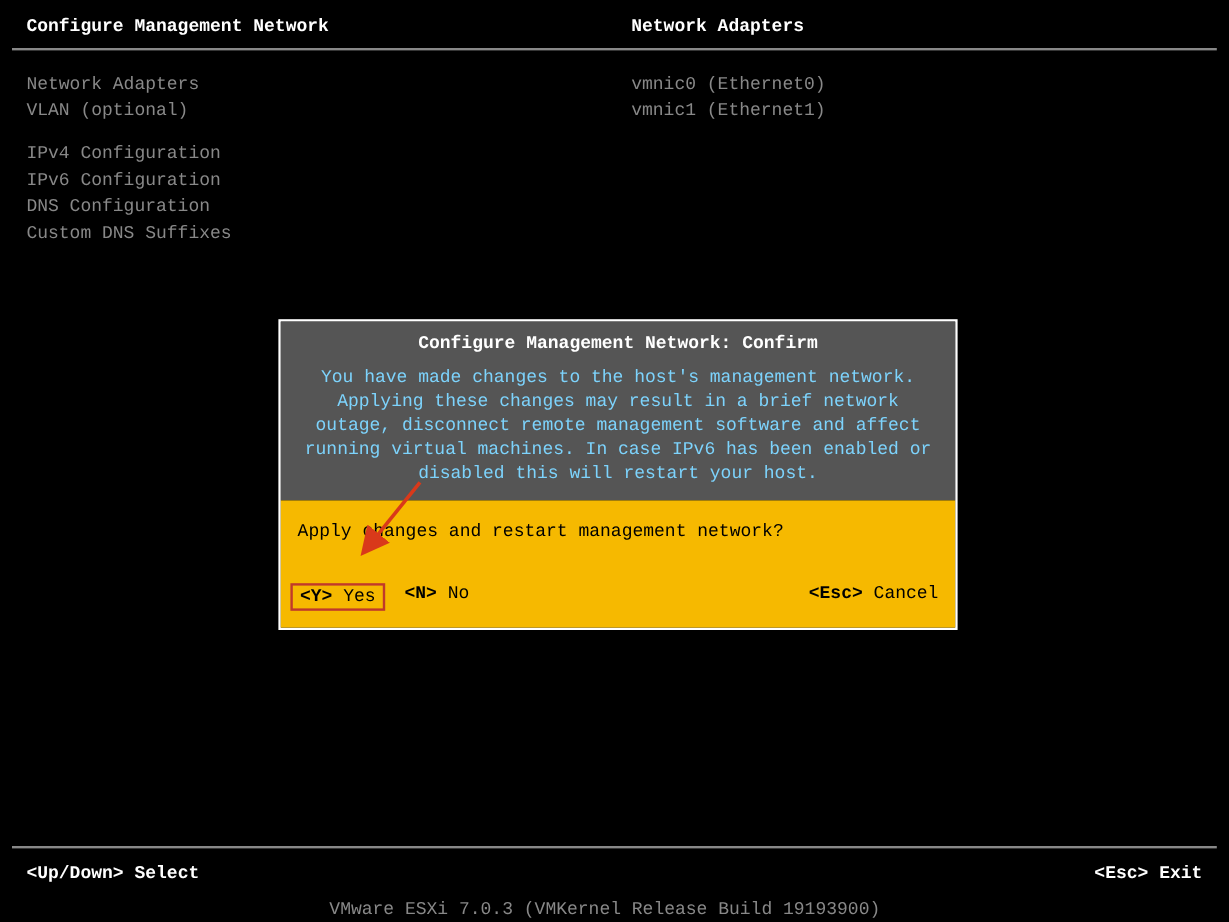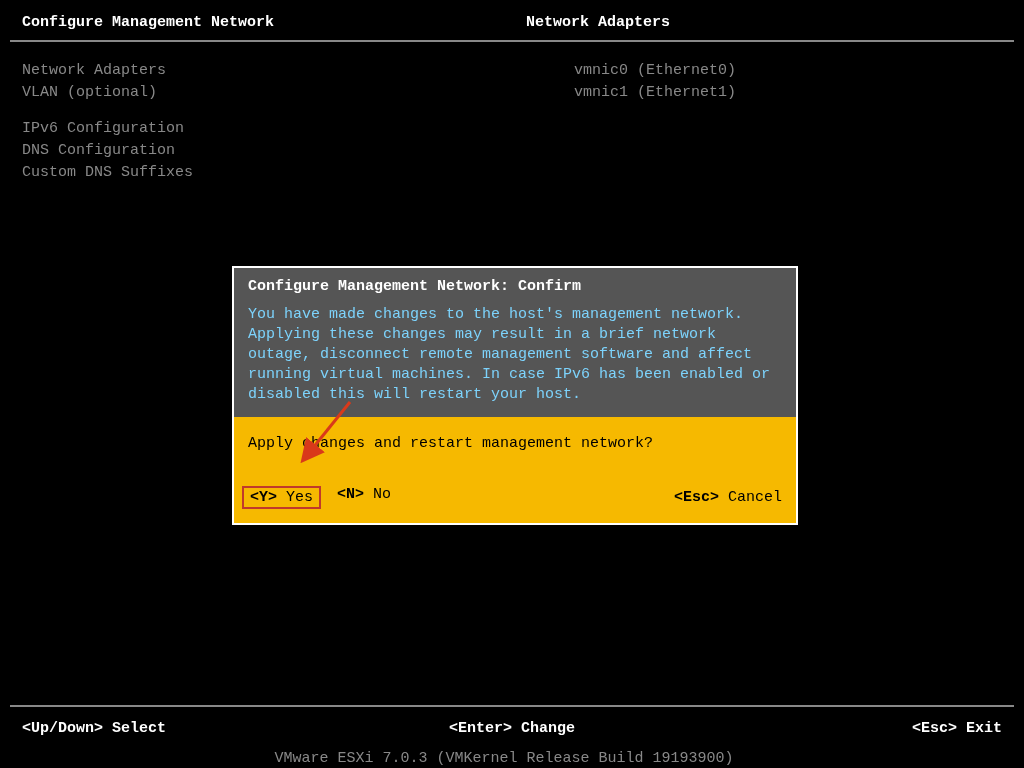--- a/index.html
+++ b/index.html
@@ -10,32 +10,32 @@
   
   .hdr-left  { position:absolute; left:22px;  top:14px; color:#fff; font-weight:bold; }
   .hdr-right { position:absolute; left:526px; top:14px; color:#fff; font-weight:bold; }
   .hr { position:absolute; left:10px; right:10px; top:40px; height:2px; background:#888; }
 
   
   .menu { position:absolute; left:22px; top:60px; line-height:22px; }
   .menu .spacer { height:14px; }
 
   
-  .rpanel { position:absolute; left:526px; top:60px; right:24px; line-height:22px;margin-left:48px; }
+  .rpanel { position:absolute; left:526px; top:60px; right:24px; line-height:22px; }
   .rpanel .gap { height:14px; }
 
   
   .dialog { position:absolute; left:232px; top:266px; width:566px;
             border:2px solid #fff; }
-  .dlg-top { background:#555; padding:10px 14px 12px 14px; }
+  .dlg-top { background:#555; padding:10px 14px 12px 14px;text-align:center; }
   .dlg-title { color:#fff; font-weight:bold; margin-bottom:10px; }
   .dlg-body  { color:#7dd3fc; line-height:20px; }
   .dlg-bot { background:#f6b900; color:#000; padding:18px 14px 14px 14px; position:relative; }
   .dlg-q   { margin-bottom:34px; }
-  .dlg-actions { display:flex; justify-content:space-between; align-items:center; }
+  .dlg-actions { display:flex; justify-content:space-between; }
   .dlg-left-actions { display:flex; gap:16px; }
   .key { font-weight:bold; }
   .yes-box { border:2px solid #c0392b; padding:1px 6px; margin-left:-6px; }
 
   
   .arrow { position:absolute; left:300px; top:396px; width:60px; height:70px; pointer-events:none; }
 
   
   .hr2 { position:absolute; left:10px; right:10px; top:705px; height:2px; background:#888; }
   .foot-left   { position:absolute; left:22px;  top:720px; }
@@ -52,20 +52,21 @@
 <div class="screen">
 
   <div class="hdr-left">Configure Management Network</div>
   <div class="hdr-right">Network Adapters</div>
   <div class="hr"></div>
 
   <div class="menu">
     <div>Network Adapters</div>
     <div>VLAN (optional)</div>
     <div class="spacer"></div>
+    <div>IPv4 Configuration</div>
     <div>IPv6 Configuration</div>
     <div>DNS Configuration</div>
     <div>Custom DNS Suffixes</div>
   </div>
 
   <div class="rpanel">
     <div>vmnic0 (Ethernet0)</div>
     <div>vmnic1 (Ethernet1)</div>
     <div class="gap"></div>
   </div>
@@ -102,21 +103,18 @@
         <path d="M0,0 L8,4 L0,8 Z" fill="#d9391a"></path>
       </marker>
     </defs>
     <line x1="50" y1="6" x2="8" y2="58" stroke="#d9391a" stroke-width="3" marker-end="url(#ah)"></line>
   </svg>
 
   <div class="hr2"></div>
   <div class="foot-left">
     <span class="k">&lt;Up/Down&gt;</span> <span>Select</span>
   </div>
-  <div class="foot-center">
-    <span class="k">&lt;Enter&gt;</span> <span>Change</span>
-  </div>
   <div class="foot-right">
     <span class="k">&lt;Esc&gt;</span> <span>Exit</span>
   </div>
 
   <div class="product">VMware ESXi 7.0.3 (VMKernel Release Build 19193900)</div>
 </div>
 
 </body></html>

